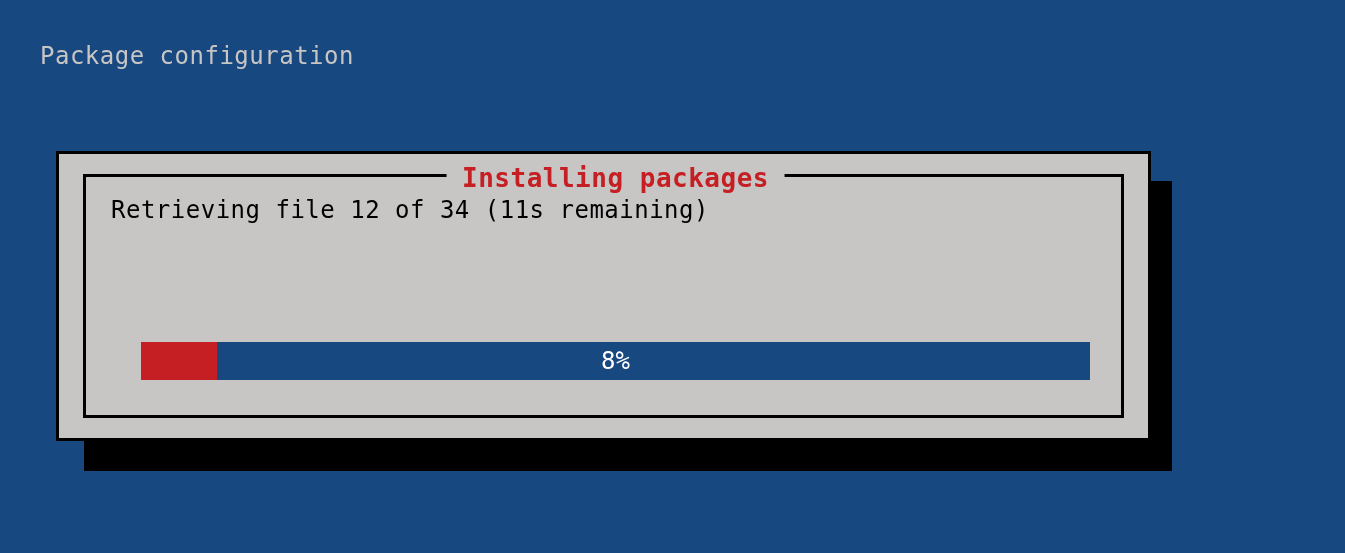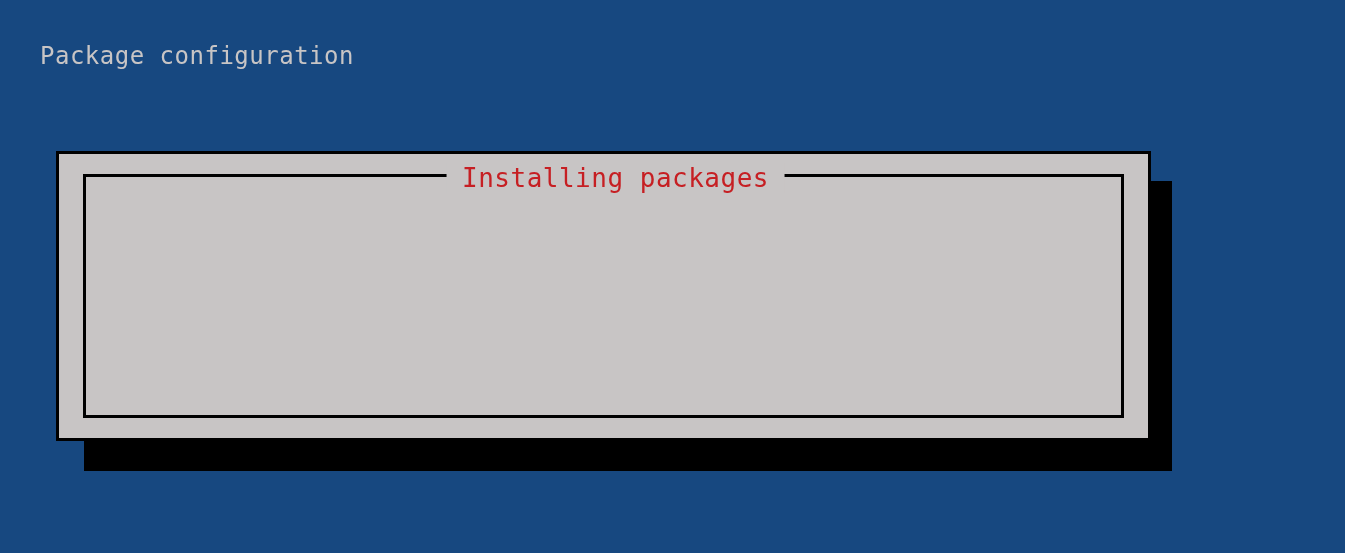--- a/index.html
+++ b/index.html
@@ -51,20 +51,21 @@
       position: absolute;
       top: -3px;
       left: 50%;
       transform: translateX(-50%);
       background-color: #c8c5c5;
       color: #c61f23;
       padding: 0 16px;
       font-size: 26px;
       letter-spacing: 0.5px;
       z-index: 2;
+      font-weight: bold;
     }
     .dialog-content {
       position: absolute;
       top: 18px;
       left: 28px;
       right: 28px;
       bottom: 18px;
     }
     .status-text {
       color: #000000;
@@ -107,13 +108,21 @@
 </head>
 <body>
 
 <div class="page-title">Package configuration</div>
 
 <div class="shadow-box"></div>
 
 <div class="dialog-box">
   <div class="dialog-title">Installing packages</div>
   <div class="dialog-inner-border"></div>
+  <div class="dialog-content">
+    <div class="status-text">Retrieving file 12 of 34 (11s remaining)</div>
+    <div class="progress-container">
+      <div class="progress-bg"></div>
+      <div class="progress-fill" style="width:8%"></div>
+      <div class="progress-label">8%</div>
+    </div>
+  </div>
 </div>
 
 </body></html>

